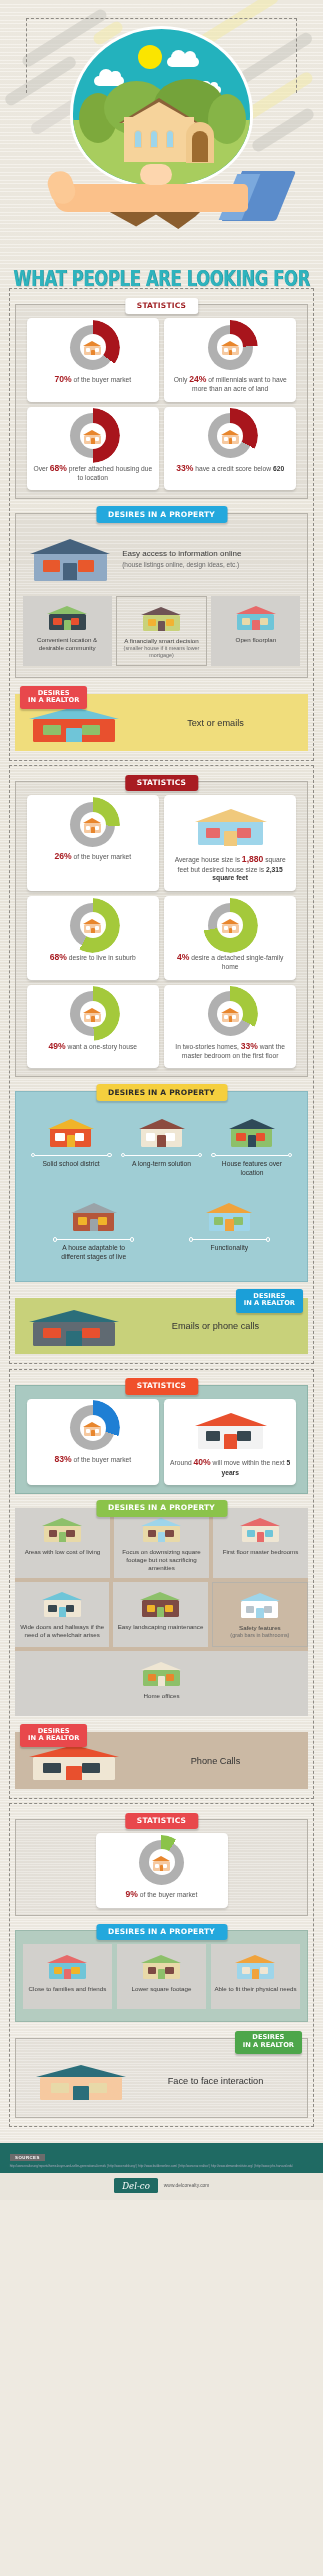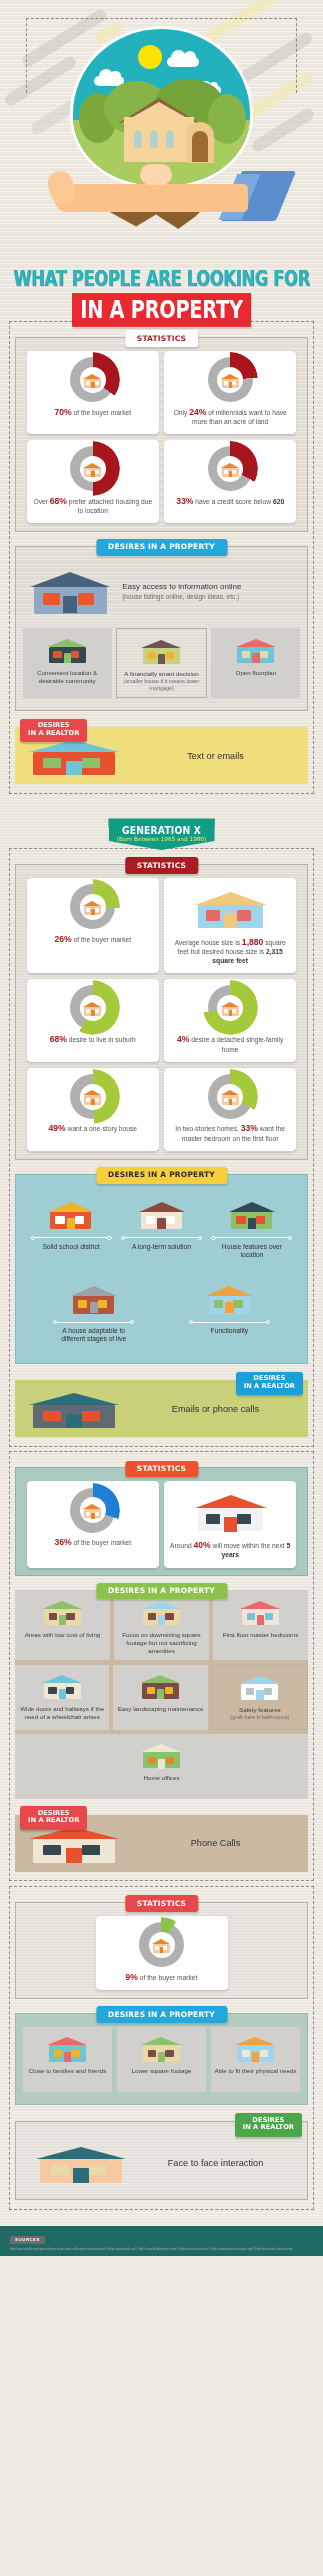--- a/index.html
+++ b/index.html
@@ -291,21 +291,20 @@
       <div class="sleeve"></div>
         <div class="sleeve2"></div>
       <div class="palm"></div>
         <div class="thumb"></div>
         <div class="finger"></div>
     </div>
   </div>
 
   <div class="main-title">
     <span class="l1">WHAT PEOPLE ARE LOOKING FOR</span>
-    <span class="l2-wrap"><span class="l2">IN A PROPERTY</span></span>
   </div>
 
   <div id="generations-root">
       <div class="section">
         <div style="position: relative; padding: 0px 0px 9.7px;">
           <div class="dashed-box" style="top: -16px;"></div>
           <div class="panel">
             <div class="chip white">STATISTICS</div>
             <div class="stat-grid">
               <div class="stat-card">
@@ -426,24 +425,20 @@
           <div class="panel yellow" style="margin-top: 16px;">
             <div class="chip-corner left"><span>DESIRES</span><br><span>IN A REALTOR</span></div>
             <div class="realtor-row">
               <div class="art"><div class="ico" style="width: 102px; height: 45px; position: relative;"><div style="position:absolute;left:10.2px;top:19px;width:82px;height:23.5px;background:#e8502e;border-radius:1.6px;"></div><div style="position:absolute;left:6.1px;top:7.2px;width:0;height:0;border-left:45px solid transparent;border-right:45px solid transparent;border-bottom:12.7px solid #6fc5d8;"></div><div style="position:absolute;left:20.5px;top:25px;width:18.4px;height:10px;background:#8dc06a;border-radius:1.1px;"></div><div style="position:absolute;left:59px;top:25px;width:18.4px;height:10px;background:#8dc06a;border-radius:1.1px;"></div><div style="position:absolute;left:43px;top:28px;width:16.4px;height:14.5px;background:#6fc5d8;border-radius:1.1px 1.1px 0 0;"></div></div></div>
               <div class="cap">Text or emails</div>
             </div>
           </div>
         </div>
       </div>
       <div class="section">
-        <div class="gen-banner">
-          <span class="gname">GENERATION X</span>
-          <span class="gyears">(Born Between 1965 and 1980)</span>
-        </div>
         <div style="position: relative; padding: 0px 0px 9.7px;">
           <div class="dashed-box" style="top: -16px;"></div>
           <div class="panel">
             <div class="chip darkred">STATISTICS</div>
             <div class="stat-grid">
               <div class="stat-card">
                 <div class="donut-wrap">
                   <div class="donut" style="background: rgb(176, 176, 176);">
                     <div class="arc" style="background: conic-gradient(rgb(164, 201, 59) 0deg, rgb(164, 201, 59) 93.6deg, transparent 93.6deg, transparent 360deg); transform: scale(1.22); clip-path: circle(50% at 50% 50%);"></div>
                     <div class="hole">
@@ -645,21 +640,21 @@
                       <div class="ico" style="width: 21.6px; height: 18.3px; position: relative;">
                         <div style="position:absolute;left:2.2px;top:7.7px;width:17px;height:9.5px;background:#f6c9a0;border-radius:1.6px;"></div>
                         <div style="position:absolute;left:1.3px;top:2.9px;width:0;height:0;border-left:9.5px solid transparent;border-right:9.5px solid transparent;border-bottom:5.1px solid #e8862d;"></div>
                         <div style="position:absolute;left:4.3px;top:10.3px;width:3.9px;height:4px;background:#fff;border-radius:1.1px;"></div>
                         <div style="position:absolute;left:12.5px;top:10.3px;width:3.9px;height:4px;background:#fff;border-radius:1.1px;"></div>
                         <div style="position:absolute;left:9px;top:11.4px;width:3.5px;height:5.9px;background:#e8862d;border-radius:1.1px 1.1px 0 0;"></div>
                       </div>
                     </div>
                   </div>
                 </div>
-                <div class="stat-text"><b>36%</b> of the buyer market</div>
+                <div class="stat-text"><b>83%</b> of the buyer market</div>
               </div>
               <div class="stat-card"><div class="ico" style="width: 81px; height: 46px; position: relative; margin: 0px auto 4.3px;"><div style="position:absolute;left:8px;top:19.5px;width:65px;height:24px;background:#f2f2f2;border-radius:1.6px;"></div><div style="position:absolute;left:4.9px;top:7.4px;width:0;height:0;border-left:36px solid transparent;border-right:36px solid transparent;border-bottom:13px solid #e8502e;"></div><div style="position:absolute;left:16px;top:26px;width:14.6px;height:10.2px;background:#37474f;border-radius:1.1px;"></div><div style="position:absolute;left:47px;top:26px;width:14.6px;height:10.2px;background:#37474f;border-radius:1.1px;"></div><div style="position:absolute;left:34px;top:29px;width:13px;height:15px;background:#e8502e;border-radius:1.1px 1.1px 0 0;"></div></div><div class="stat-text">Around <b>40%</b> will move within the next <span class="dark">5 years</span></div></div>
             </div>
           </div>
           <div class="panel tan">
             <div class="chip greenc">DESIRES IN A PROPERTY</div>
             <div class="tile-row" style="margin-bottom: 4.3px;">
               <div class="tile">
                 <div class="art">
                   <div class="ico" style="width: 46px; height: 31px; position: relative;">
@@ -833,14 +828,18 @@
             </div>
           </div>
         </div>
       </div>
     </div>
 
   <div class="footer">
     <span class="srcs-title">SOURCES</span>
     <div class="sources" style="margin-top:3.2px;">http://www.realtor.org/reports/home-buyer-and-seller-generational-trends  |  http://www.nahb.org/  |  http://www.builderonline.com/  |  http://www.nar.realtor/  |  http://www.demandinstitute.org/  |  http://www.jchs.harvard.edu/</div>
   </div>
+  <div class="footer-bar">
+    <span class="logo">Del-co</span>
+    <span class="site">www.delcorealty.com</span>
+  </div>
 </div>
 
 
 </body></html>

